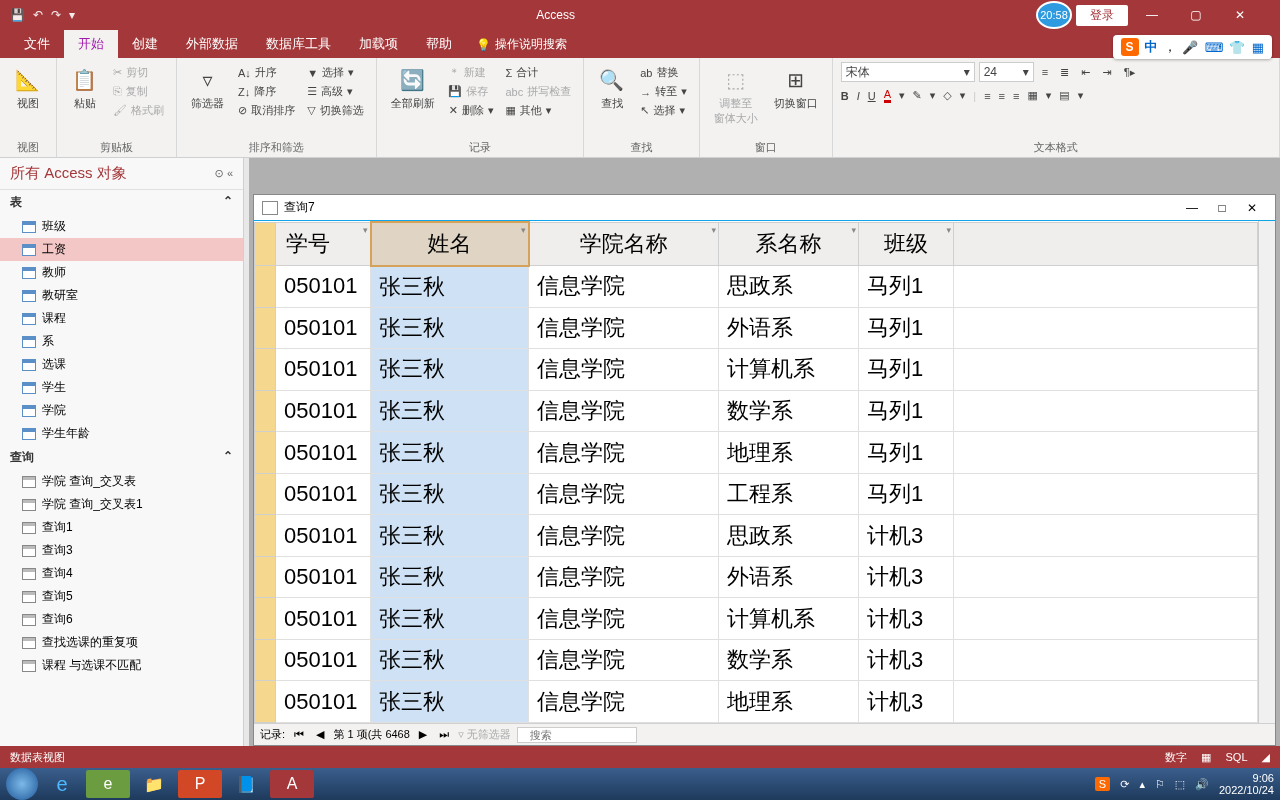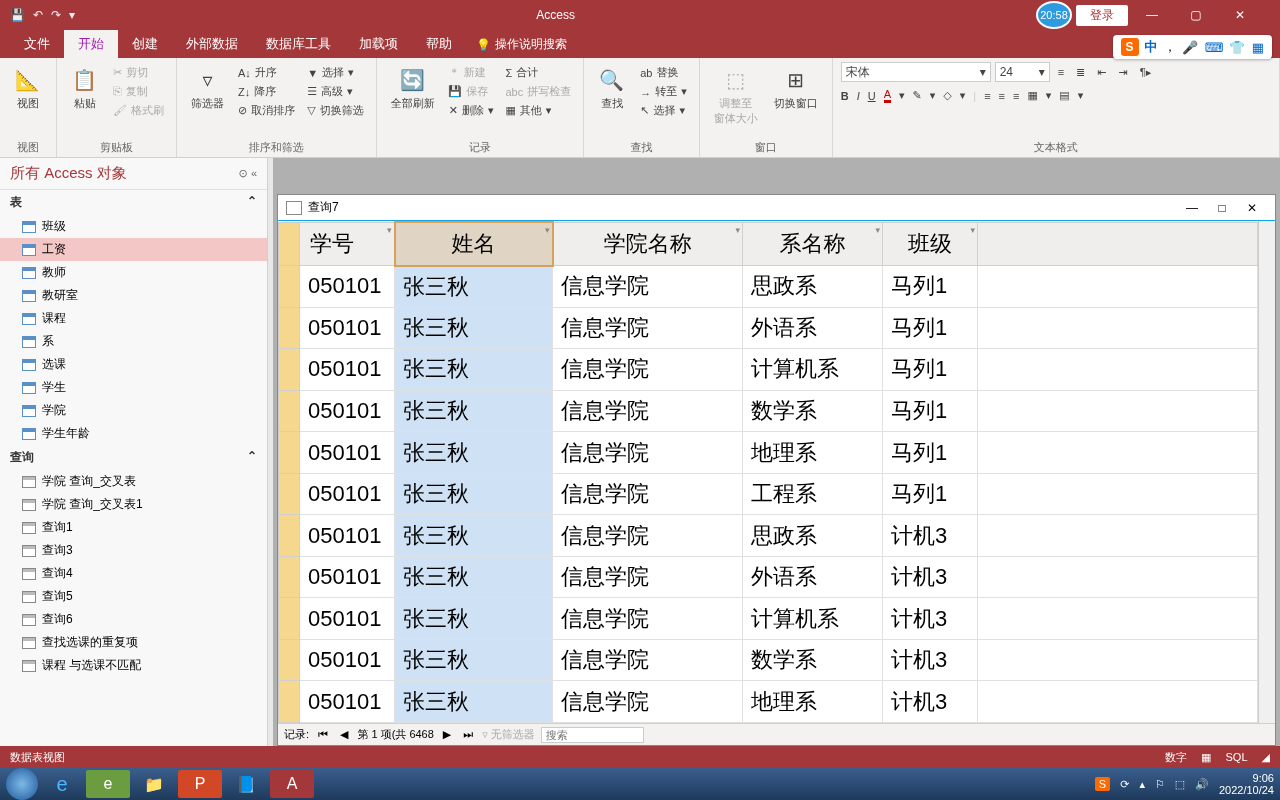--- a/index.html
+++ b/index.html
@@ -32,21 +32,21 @@
 .big-btn .icon { width: 28px; height: 28px; display: flex; align-items: center; justify-content: center; font-size: 20px; }
 .small-btns { display: flex; flex-direction: column; gap: 2px; padding-top: 2px; }
 .small-btn { display: flex; align-items: center; gap: 4px; padding: 1px 4px; white-space: nowrap; cursor: pointer; font-size: 11px; }
 .small-btn.disabled { color: #aaa; }
 .font-select { border: 1px solid #ccc; background: #fff; padding: 1px 4px; font-size: 12px; height: 20px; display: flex; align-items: center; }
 
 
 .main { display: flex; height: 588px; }
 
 
-.nav-pane { width: 268px; background: #f8f8f8; border-right: 1px solid #d0d0d0; display: flex; flex-direction: column; font-size: 13px; overflow: hidden; }
+.nav-pane { width: 244px; background: #f8f8f8; border-right: 1px solid #d0d0d0; display: flex; flex-direction: column; font-size: 13px; overflow: hidden; }
 .nav-header { padding: 6px 10px; font-size: 15px; color: #a4373a; display: flex; justify-content: space-between; align-items: center; border-bottom: 1px solid #e0e0e0; }
 .nav-header .arrows { font-size: 11px; color: #666; }
 .nav-section { padding: 4px 10px; font-size: 12px; color: #333; font-weight: bold; display: flex; justify-content: space-between; }
 .nav-item { padding: 3px 10px 3px 22px; display: flex; align-items: center; gap: 6px; cursor: pointer; font-size: 12px; }
 .nav-item.selected { background: #f4c7c7; }
 .nav-item .table-icon { width: 14px; height: 12px; background: linear-gradient(#5b8fc7,#5b8fc7) 0 0/100% 3px no-repeat, #fff; border: 1px solid #5b8fc7; }
 .nav-item .query-icon { width: 14px; height: 12px; border: 1px solid #888; background: linear-gradient(#bbb,#bbb) 0 0/100% 3px no-repeat, #fff; position: relative; }
 
 
 .splitter { width: 5px; background: #e8e8e8; cursor: ew-resize; }
@@ -71,21 +71,21 @@
 .grid .col0 { width: 95px; text-align: left; }
 .grid .col1 { width: 158px; }
 .grid .col2 { width: 190px; }
 .grid .col3 { width: 140px; }
 .grid .col4 { width: 95px; }
 .vscroll { width: 17px; background: #f0f0f0; border-left: 1px solid #ccc; }
 
 
 .record-nav { height: 22px; background: #f3f2f1; border-top: 1px solid #d0d0d0; display: flex; align-items: center; font-size: 11px; padding: 0 6px; gap: 6px; }
 .record-nav .nav-btn { cursor: pointer; padding: 0 3px; }
-.record-nav input { border: 1px solid #ccc; font-size: 11px; padding: 1px 4px; width: 103px; }
+.record-nav input { border: 1px solid #ccc; font-size: 11px; padding: 1px 12px; width: 120px; }
 
 
 .statusbar { height: 22px; background: #a4373a; color: #fff; display: flex; align-items: center; font-size: 11px; padding: 0 10px; justify-content: space-between; }
 .statusbar .right { display: flex; gap: 14px; align-items: center; }
 
 
 .taskbar { height: 32px; background: linear-gradient(#3a5e8c, #1e3a5c); display: flex; align-items: center; padding: 0 6px; gap: 2px; }
 .taskbar .tb-btn { width: 44px; height: 28px; display: flex; align-items: center; justify-content: center; border-radius: 2px; cursor: pointer; }
 .taskbar .start { background: radial-gradient(circle, #7db9e8, #1e5799); border-radius: 50%; width: 32px; height: 32px; }
 .taskbar .tray { margin-left: auto; color: #fff; font-size: 11px; display: flex; align-items: center; gap: 10px; }
@@ -256,21 +256,21 @@
       <div class="big-btn">
         <div class="icon">⊞</div>
         <span>切换窗口</span>
       </div>
     </div>
     <div class="group-label">窗口</div>
   </div>
   <div class="ribbon-group" style="flex:1">
     <div class="group-body" style="flex-direction:column;gap:6px">
       <div style="display:flex;gap:4px">
-        <div class="font-select" style="width:150px">
+        <div class="font-select" style="width:134px">
             <span>宋体</span>
             <span style="margin-left:auto">▾</span>
           </div>
         <div class="font-select" style="width:55px">
             <span>24</span>
             <span style="margin-left:auto">▾</span>
           </div>
         <span class="small-btn">≡</span>
         <span class="small-btn">≣</span>
         <span class="small-btn">⇤</span>

